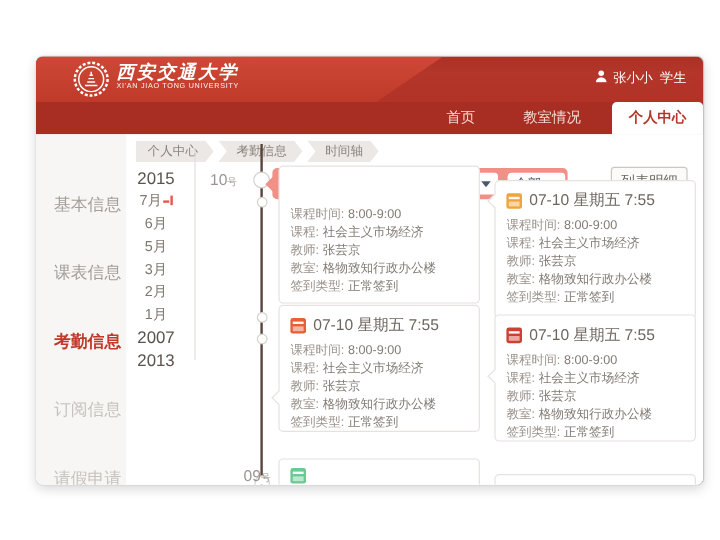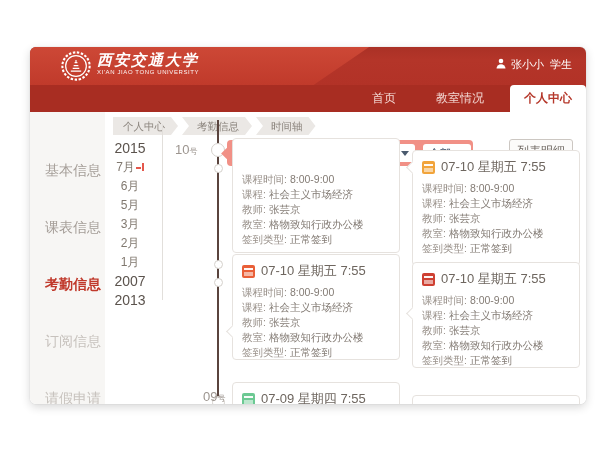--- a/index.html
+++ b/index.html
@@ -240,21 +240,20 @@
                 <div class="frow"><span>课程时间:</span><span class="fvalue">8:00-9:00</span></div>
                 <div class="frow"><span>课程:</span><span class="fvalue">社会主义市场经济</span></div>
                 <div class="frow"><span>教师:</span><span class="fvalue">张芸京</span></div>
                 <div class="frow"><span>教室:</span><span class="fvalue">格物致知行政办公楼</span></div>
                 <div class="frow"><span>签到类型:</span><span class="fvalue">正常签到</span></div>
               </div>
             </div>
             <div class="card card-4">
               <div class="card-title">
                 <span class="card-icon" style="background: rgb(108, 201, 147);"></span>
-                <span>07-09 星期四 7:55</span>
               </div>
             </div>
             <div class="card card-5"></div>
           </div>
       </div>
     </div>
   </div>
 </div>
 
 </body></html>

